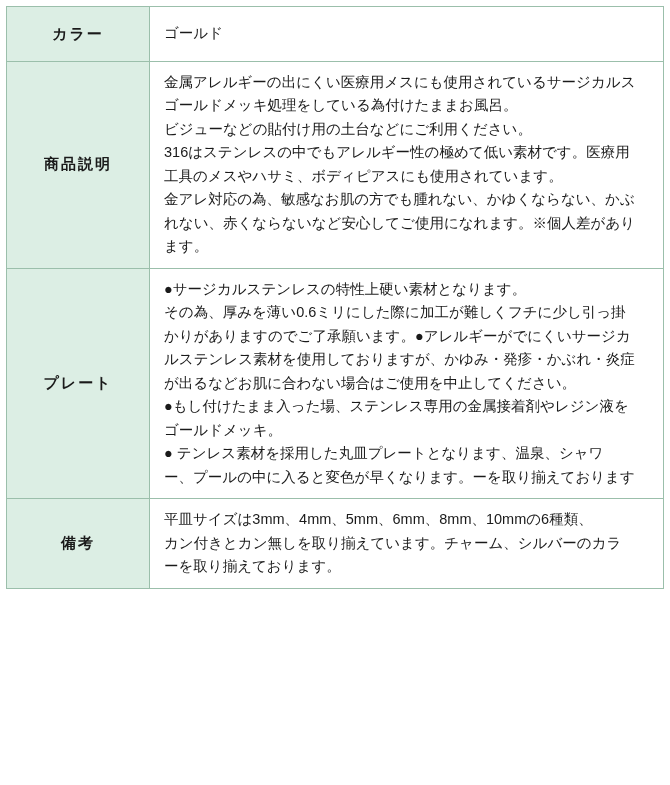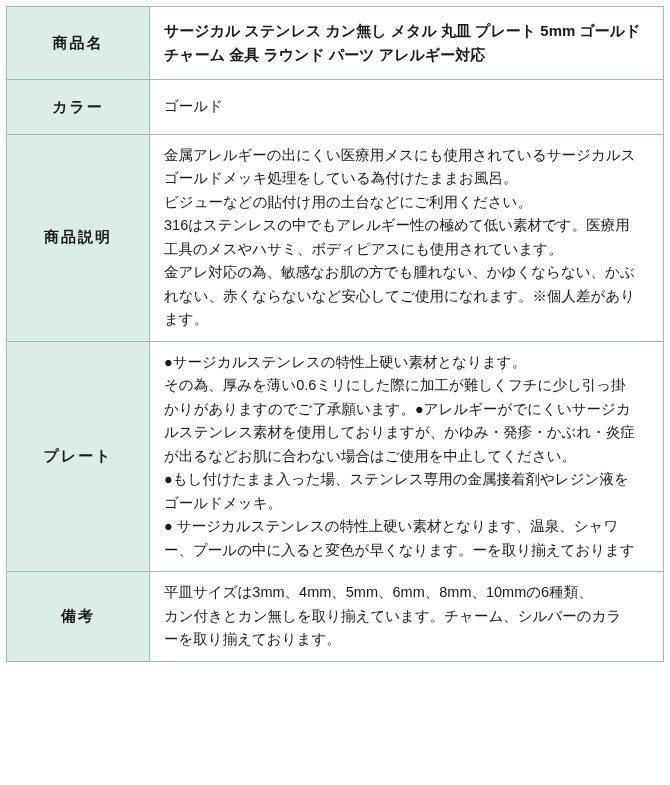--- a/index.html
+++ b/index.html
@@ -56,27 +56,20 @@
   .row-name th, .row-name td { height: 52px; }
   .row-size th, .row-size td { height: 34px; }
   .row-material th, .row-material td { height: 34px; }
   .row-color th, .row-color td { height: 34px; }
 </style>
 </head>
 <body>
 
 <table class="spec-table">
   <tbody>
-    <tr class="row-name">
-      <th>商品名</th>
-      <td class="bold-cell">
-        <p>サージカル ステンレス カン無し メタル 丸皿 プレート 5mm ゴールド</p>
-        <p>チャーム 金具 ラウンド パーツ アレルギー対応</p>
-      </td>
-    </tr>
     <tr class="row-color">
       <th>カラー</th>
       <td>
         <p>ゴールド</p>
       </td>
     </tr>
     <tr>
       <th>商品説明</th>
       <td>
         <p>金属アレルギーの出にくい医療用メスにも使用されているサージカルス</p>
@@ -92,21 +85,21 @@
     <tr>
       <th>プレート</th>
       <td>
         <p>●サージカルステンレスの特性上硬い素材となります。</p>
         <p>その為、厚みを薄い0.6ミリにした際に加工が難しくフチに少し引っ掛</p>
         <p>かりがありますのでご了承願います。●アレルギーがでにくいサージカ</p>
         <p>ルステンレス素材を使用しておりますが、かゆみ・発疹・かぶれ・炎症</p>
         <p>が出るなどお肌に合わない場合はご使用を中止してください。</p>
         <p>●もし付けたまま入った場、ステンレス専用の金属接着剤やレジン液を</p>
         <p>ゴールドメッキ。</p>
-        <p>● サージカルステンレスの特性上硬い素材となります、温泉、シャワ</p>
+        <p>● テンレス素材を採用した丸皿プレートとなります、温泉、シャワ</p>
         <p>ー、プールの中に入ると変色が早くなります。ーを取り揃えております</p>
       </td>
     </tr>
     <tr>
       <th>備考</th>
       <td>
         <p>平皿サイズは3mm、4mm、5mm、6mm、8mm、10mmの6種類、</p>
         <p>カン付きとカン無しを取り揃えています。チャーム、シルバーのカラ</p>
         <p>ーを取り揃えております。</p>
       </td>

